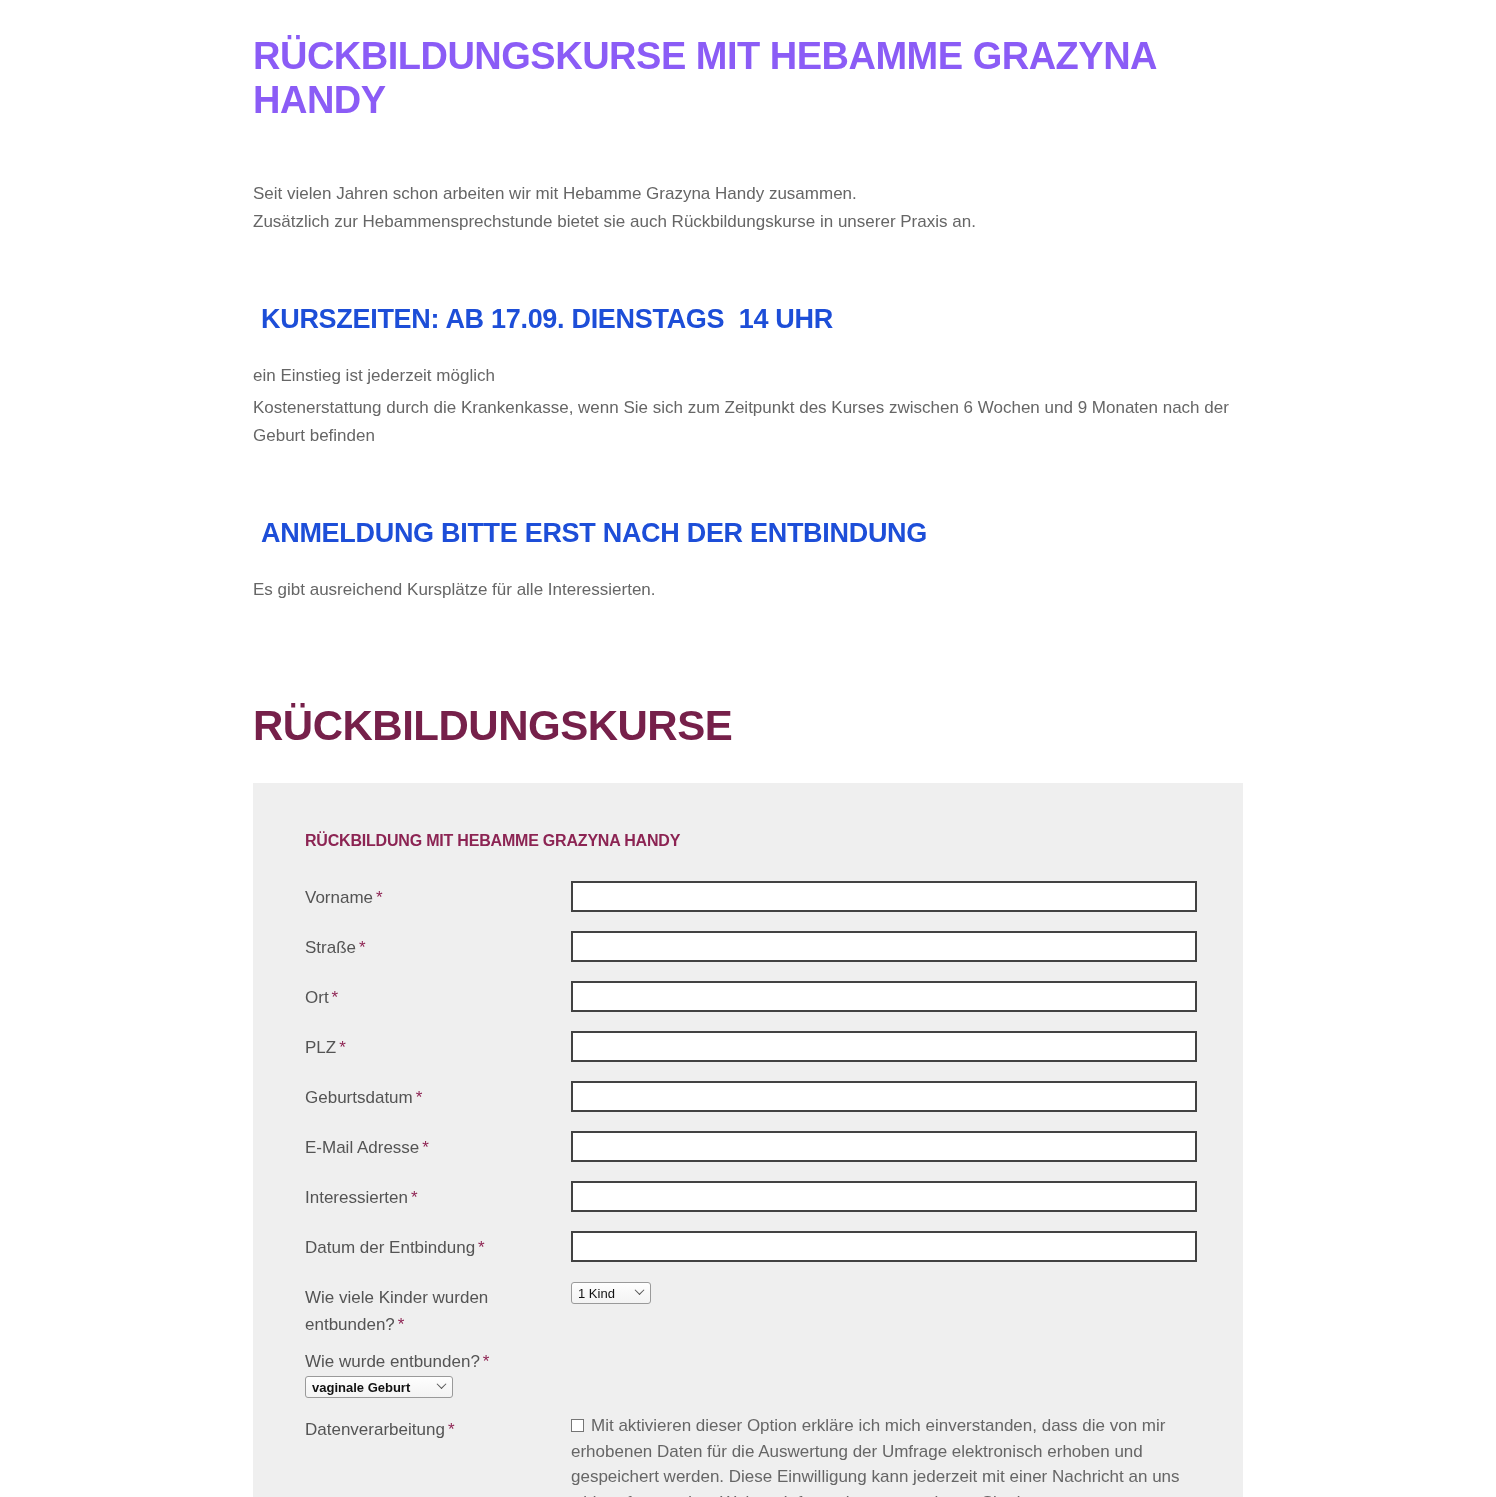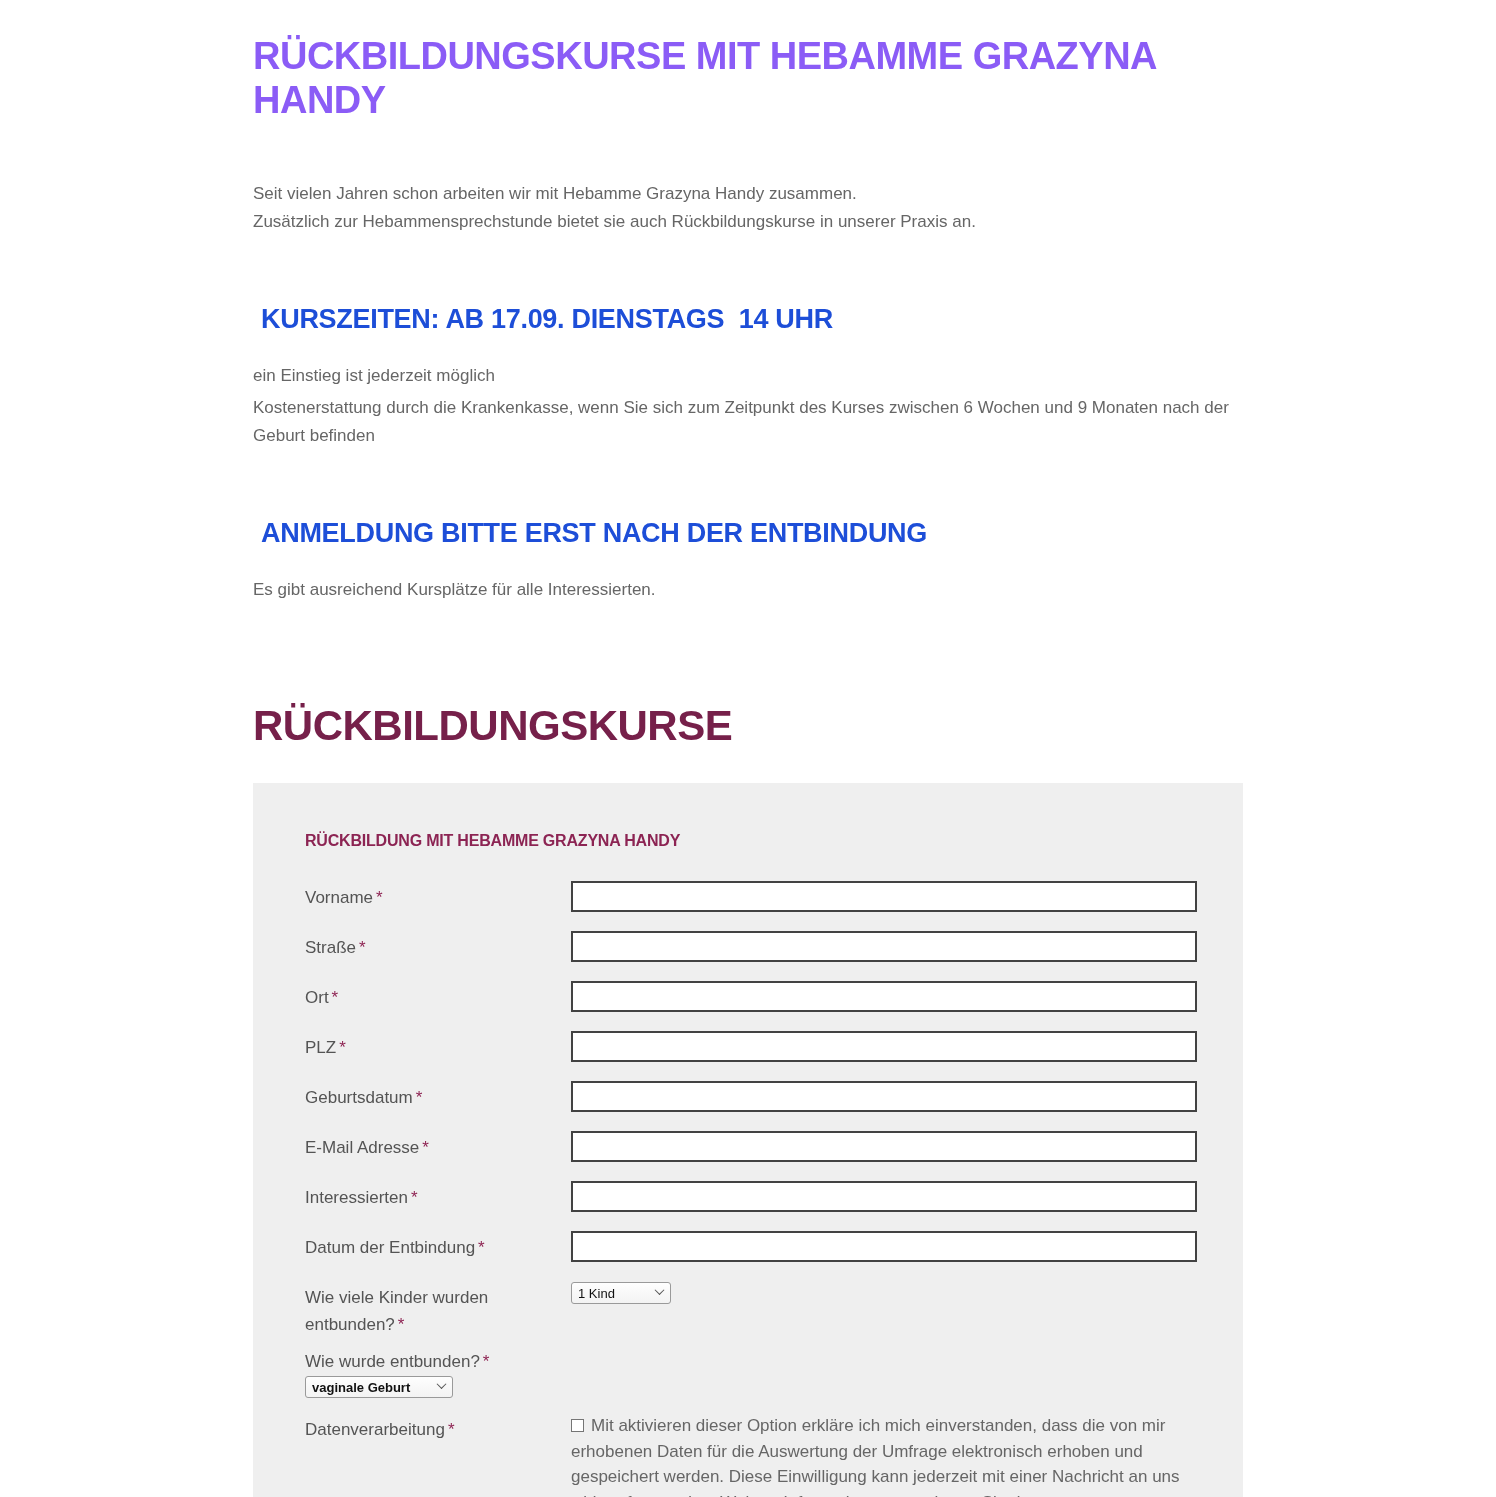--- a/index.html
+++ b/index.html
@@ -93,21 +93,21 @@
   }
   .select-box .sel-value { white-space: nowrap; }
   .chevron {
     display: inline-block;
     width: 7px; height: 7px;
     border-right: 1.5px solid #555;
     border-bottom: 1.5px solid #555;
     transform: rotate(45deg) translate(-1px, -1px);
     margin-left: 14px; margin-top: -3px;
   }
-  .select-kids { width: 100px; }
+  .select-kids { width: 80px; }
   .select-birth { width: 148px; font-weight: bold; }
 
   .consent-row { margin-bottom: 0; }
   .consent-text {
     font-size: 17px; line-height: 25.5px;
     color: #666666;
   }
   .checkbox {
     display: inline-block;
     width: 13px; height: 13px;

